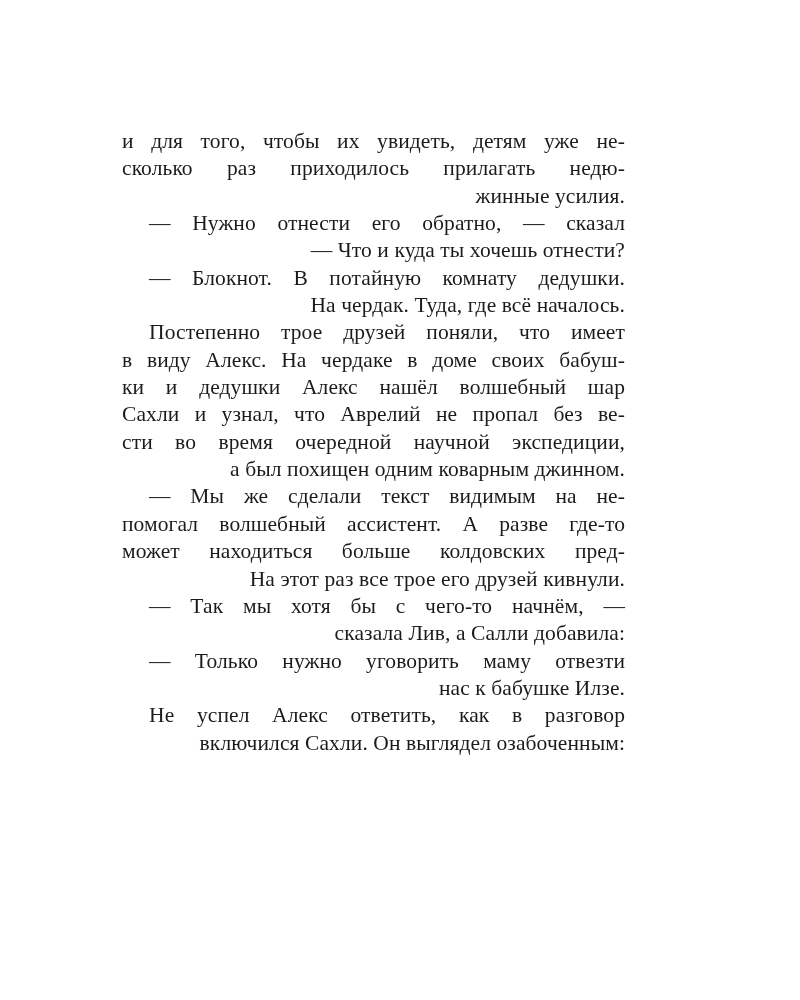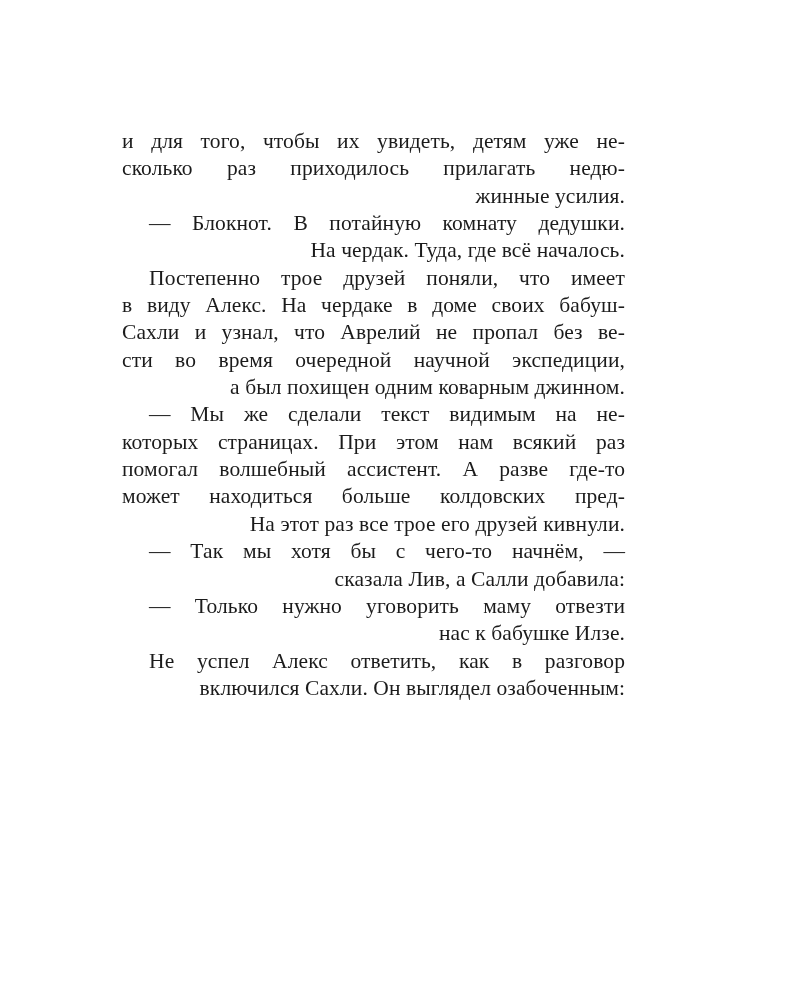--- a/index.html
+++ b/index.html
@@ -47,29 +47,31 @@
   }
 </style>
 </head>
 <body>
 
 <div class="page">
   <main class="text-block">
       <div class="line justify">и для того, чтобы их увидеть, детям уже не-</div>
       <div class="line justify">сколько раз приходилось прилагать недю-</div>
       <div class="line">жинные усилия.</div>
+      <div class="line indent justify">— Нужно отнести его обратно, — сказал</div>
+      <div class="line indent">— Что и куда ты хочешь отнести?</div>
       <div class="line indent justify">— Блокнот. В потайную комнату дедушки.</div>
       <div class="line">На чердак. Туда, где всё началось.</div>
       <div class="line indent justify">Постепенно трое друзей поняли, что имеет</div>
       <div class="line justify">в виду Алекс. На чердаке в доме своих бабуш-</div>
+      <div class="line justify">ки и дедушки Алекс нашёл волшебный шар</div>
       <div class="line justify">Сахли и узнал, что Аврелий не пропал без ве-</div>
       <div class="line justify">сти во время очередной научной экспедиции,</div>
       <div class="line">а был похищен одним коварным джинном.</div>
       <div class="line indent justify">— Мы же сделали текст видимым на не-</div>
-      <div class="line justify">которых страницах. При этом нам всякий раз</div>
       <div class="line justify">помогал волшебный ассистент. А разве где-то</div>
       <div class="line justify">может находиться больше колдовских пред-</div>
       <div class="line indent">На этот раз все трое его друзей кивнули.</div>
       <div class="line indent justify">— Так мы хотя бы с чего-то начнём, —</div>
       <div class="line">сказала Лив, а Салли добавила:</div>
       <div class="line indent justify">— Только нужно уговорить маму отвезти</div>
       <div class="line">нас к бабушке Илзе.</div>
       <div class="line indent justify">Не успел Алекс ответить, как в разговор</div>
       <div class="line">включился Сахли. Он выглядел озабоченным:</div>
     </main>

